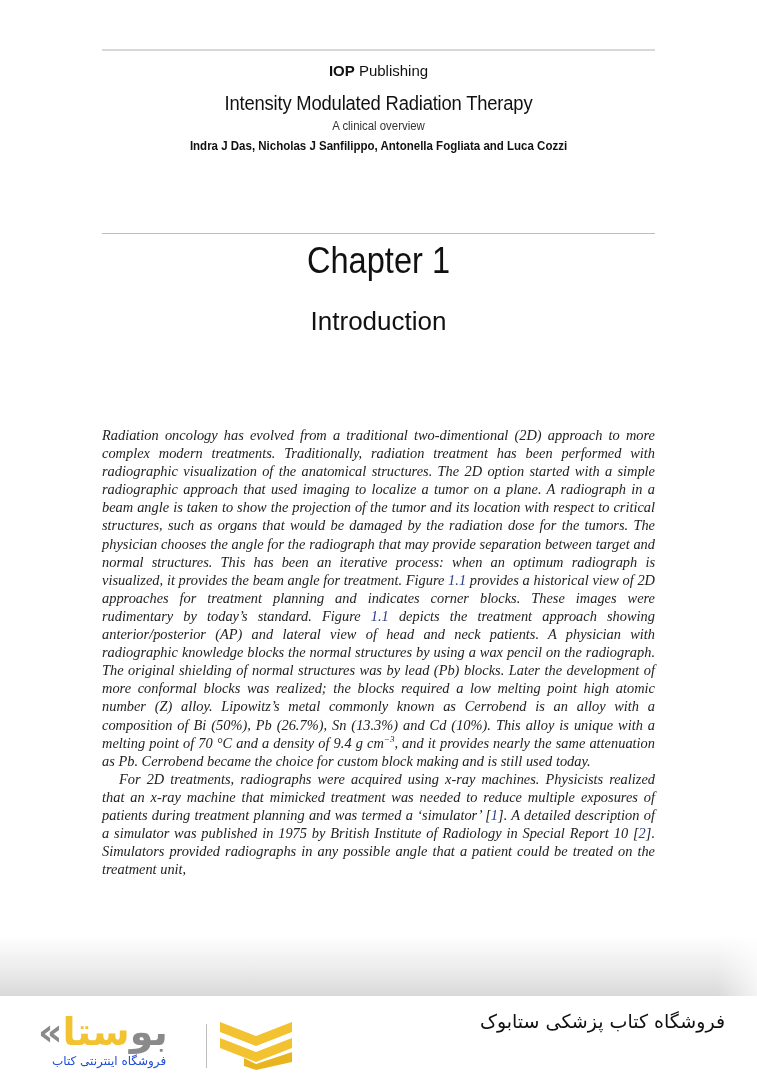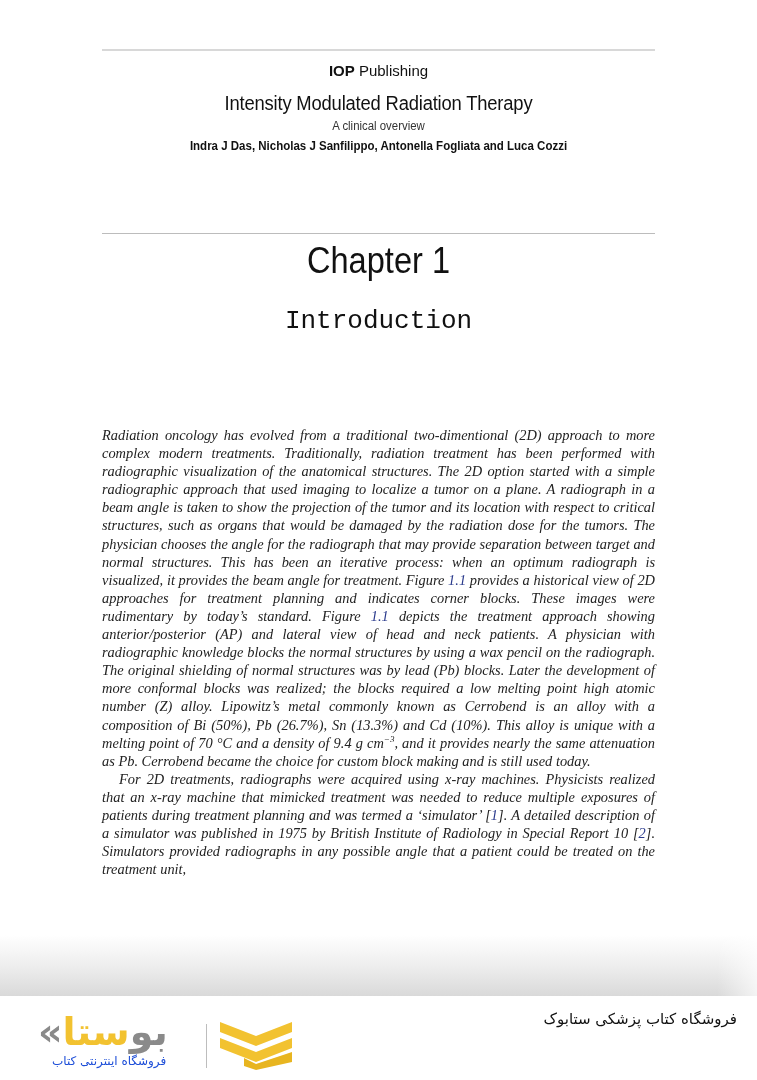--- a/index.html
+++ b/index.html
@@ -15,21 +15,21 @@
     font-family: "Liberation Sans", "DejaVu Sans", sans-serif; color: #111; }
   .publisher { top: 62px; font-size: 15px; }
   .publisher b { font-weight: bold; }
   .book-title { top: 92px; font-size: 20px; letter-spacing: -0.2px; transform: scaleX(0.92); }
   .book-sub { top: 119px; font-size: 12px; color: #333; transform: scaleX(0.95); }
   .book-authors { top: 139px; font-size: 12.5px; font-weight: bold; transform: scaleX(0.92); }
   .chapter { position: absolute; left: 102px; width: 553px; top: 240px; text-align: center;
     font-family: "Liberation Sans", "DejaVu Sans", sans-serif; font-size: 37px; color: #111;
     transform: scaleX(0.88); }
   .chapter-title { position: absolute; left: 102px; width: 553px; top: 306px; text-align: center;
-    font-family: Liberation Mono, monospace; font-size: 26px; color: #111; }
+    font-family: Liberation Sans, sans-serif; font-size: 26px; color: #111; }
   .body-text { position: absolute; left: 102px; width: 553px; top: 426px;
     font-family: "Liberation Serif", "DejaVu Serif", serif; font-size: 14.4px; line-height: 18.1px;
     color: #222; text-align: justify; font-style: italic; }
   .body-text p { margin: 0; }
   .body-text p + p { text-indent: 17px; }
   .ref { color: #2a3a8c; text-decoration: none; }
   sup { font-size: 9px; line-height: 0; }
   .fade { position: absolute; left: 0; top: 935px; width: 757px; height: 61px;
     background: linear-gradient(to bottom, rgba(255,255,255,0.2) 0%, #ececec 55%, #d9d9d9 100%); }
   .fade::after { content: ""; position: absolute; right: 0; top: 0; width: 40px; height: 100%;
@@ -37,22 +37,22 @@
   .banner { position: absolute; left: 0; top: 996px; width: 757px; height: 108px; background: #ffffff; }
   .logo { position: absolute; left: 38px; top: 14px; width: 260px; height: 62px; }
   .logo-word { position: absolute; left: 0; top: 0; font-family: "DejaVu Sans", sans-serif;
     font-size: 38px; font-weight: bold; letter-spacing: -2px; }
   .logo-word .g { color: #8a8a8a; }
   .logo-word .y { color: #f2c230; }
   .logo-tag { position: absolute; left: 14px; top: 44px; font-family: "DejaVu Sans", sans-serif;
     font-size: 12px; color: #1d4ed8; direction: rtl; }
   .logo-sep { position: absolute; left: 168px; top: 14px; width: 1px; height: 44px; background: #bdbdbd; }
   .logo-mark { position: absolute; left: 178px; top: 8px; width: 80px; height: 52px; }
-  .store-fa { position: absolute; right: 20px; top: 14px; font-family: "DejaVu Sans", sans-serif;
-    font-size: 15px; color: #111; direction: rtl; }
+  .store-fa { position: absolute; right: 32px; top: 14px; font-family: "DejaVu Sans", sans-serif;
+    font-size: 19px; color: #111; direction: rtl; }
   .store-url { position: absolute; right: 16px; top: 46px; font-family: "DejaVu Sans", sans-serif;
     font-size: 22px; letter-spacing: 6.5px; color: #111; }
   .store-url .hl { color: #f2c230; }
 </style>
 </head>
 <body>
 
 <div class="page">
   <div class="rule top"></div>
 

